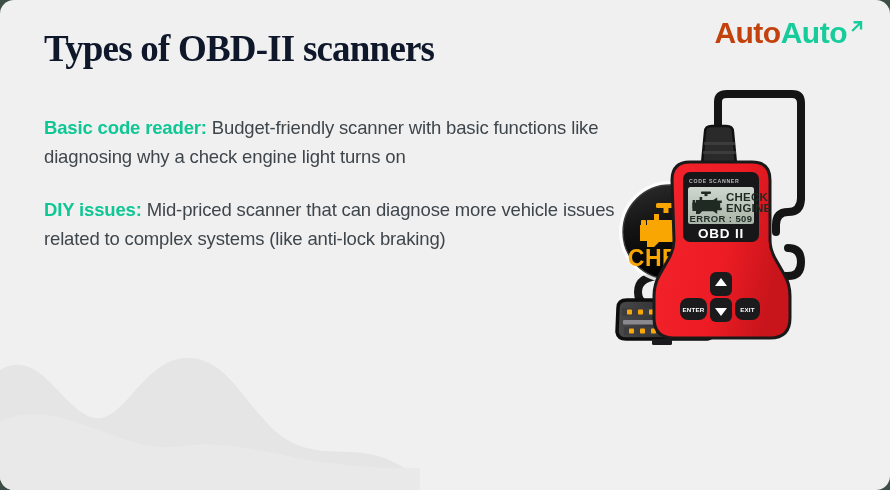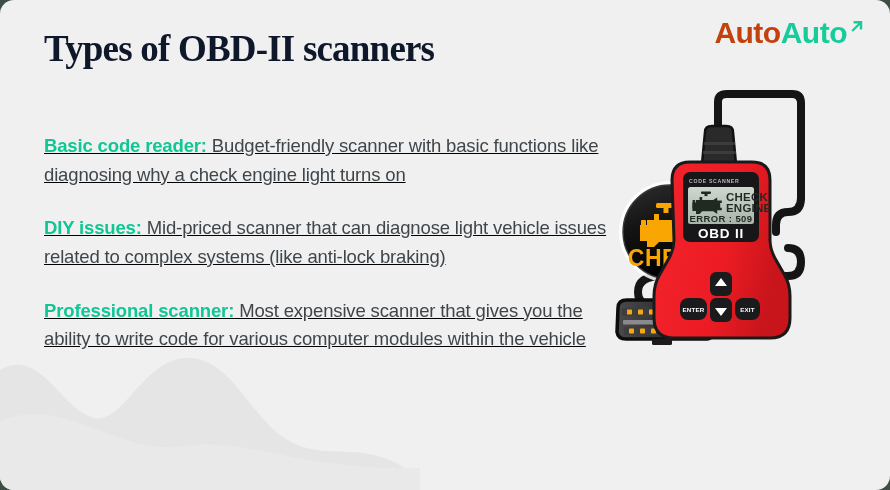--- a/index.html
+++ b/index.html
@@ -65,23 +65,22 @@
     letter-spacing: -0.8px;
     line-height: 1.15;
     margin: 0;
     font-family: Liberation Serif, serif;
   }
 
   
   #copy {
     position: absolute;
     left: 44px;
-    top: 132px;
+    top: 114px;
     width: 586px;
-    text-decoration: underline;
   }
   .para {
     font-size: 18.5px;
     line-height: 1.55;
     color: #3f464b;
     margin: 0 0 25px 0;
     letter-spacing: -0.15px;
   }
   .para:last-child { margin-bottom: 0; }
   .lead {
@@ -117,24 +116,21 @@
     </span>
   </div>
 
   <h1 id="page-title">Types of OBD-II scanners</h1>
 
   <div id="copy">
     <p class="para">
       <span class="lead">Basic code reader:</span><span> Budget-friendly scanner with basic functions like diagnosing why a check engine light turns on</span>
     </p>
     <p class="para">
-      <span class="lead">DIY issues:</span><span> Mid-priced scanner that can diagnose light vehicle issues related to complex systems (like anti-lock braking)</span>
-    </p>
-    <p class="para">
-      <span class="lead">Professional scanner:</span><span> Most expensive scanner that gives you the ability to write code for various computer modules within the vehicle</span>
+      <span class="lead">DIY issues:</span><span> Mid-priced scanner that can diagnose more vehicle issues related to complex systems (like anti-lock braking)</span>
     </p>
   </div>
 
   <svg id="illustration" viewBox="0 0 290 290">
 
     <defs>
       <linearGradient id="badgeGrad" x1="0" y1="0" x2="0.3" y2="1">
         <stop offset="0%" stop-color="#2e2e2e"></stop>
         <stop offset="45%" stop-color="#141414"></stop>
         <stop offset="100%" stop-color="#000000"></stop>

